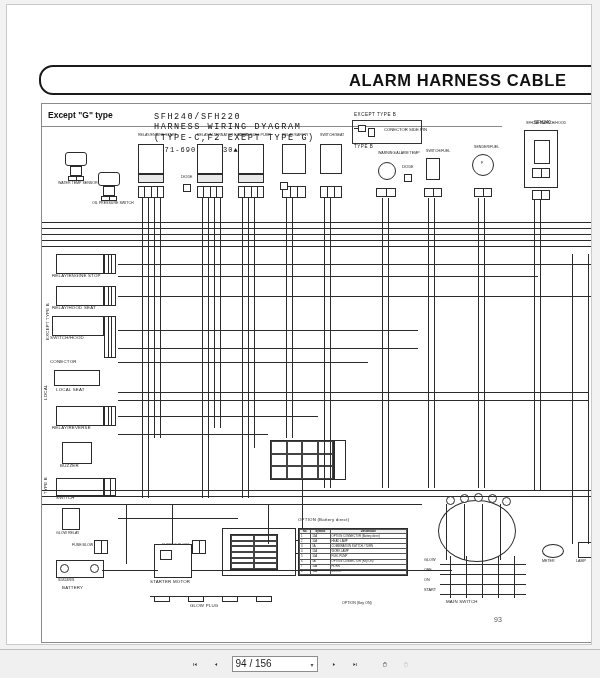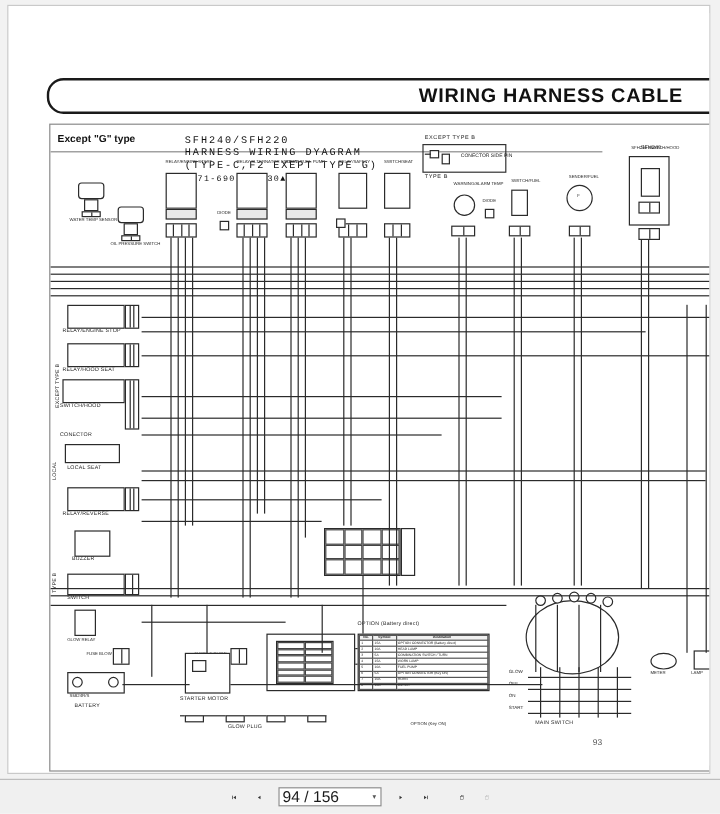--- a/index.html
+++ b/index.html
@@ -98,34 +98,34 @@
   .tb-btn{
     width:16px;height:16px;display:flex;align-items:center;justify-content:center;
     color:#3a3a3a;font-size:10px;cursor:pointer;background:transparent;border:none;
   }
   .tb-btn svg{display:block;}
   .pagebox{
     display:flex;align-items:center;width:86px;height:16px;
     border:1px solid #8d8d8d;background:#fff;box-sizing:border-box;
     padding:0 3px;margin:0 3px;
   }
-  .pagebox .val{flex:1;font-size:13px;color:#1b1b1b;line-height:14px;}
+  .pagebox .val{flex:1;font-size:10px;color:#1b1b1b;line-height:14px;}
   .pagebox .caret{font-size:6px;color:#555;}
   .sep{width:4px;}
 </style>
 </head>
 <body>
 
 <div class="viewer">
 
   <div class="page-sheet">
     <div class="page-inner">
 
       <div class="title-banner"></div>
-      <div class="title-text">WIRING HARNESS CABLE</div>
+      <div class="title-text">ALARM HARNESS CABLE</div>
 
       <div class="dwg-frame">
 
         <div class="dwg-head-line"></div>
         <div class="except-g">Except "G" type</div>
         <div class="blk-title">SFH240/SFH220
 HARNESS WIRING DYAGRAM
 (TYPE-C,F2 EXEPT TYPE G)</div>
         <div class="blk-partno">1771-690-300-30▲</div>
 

